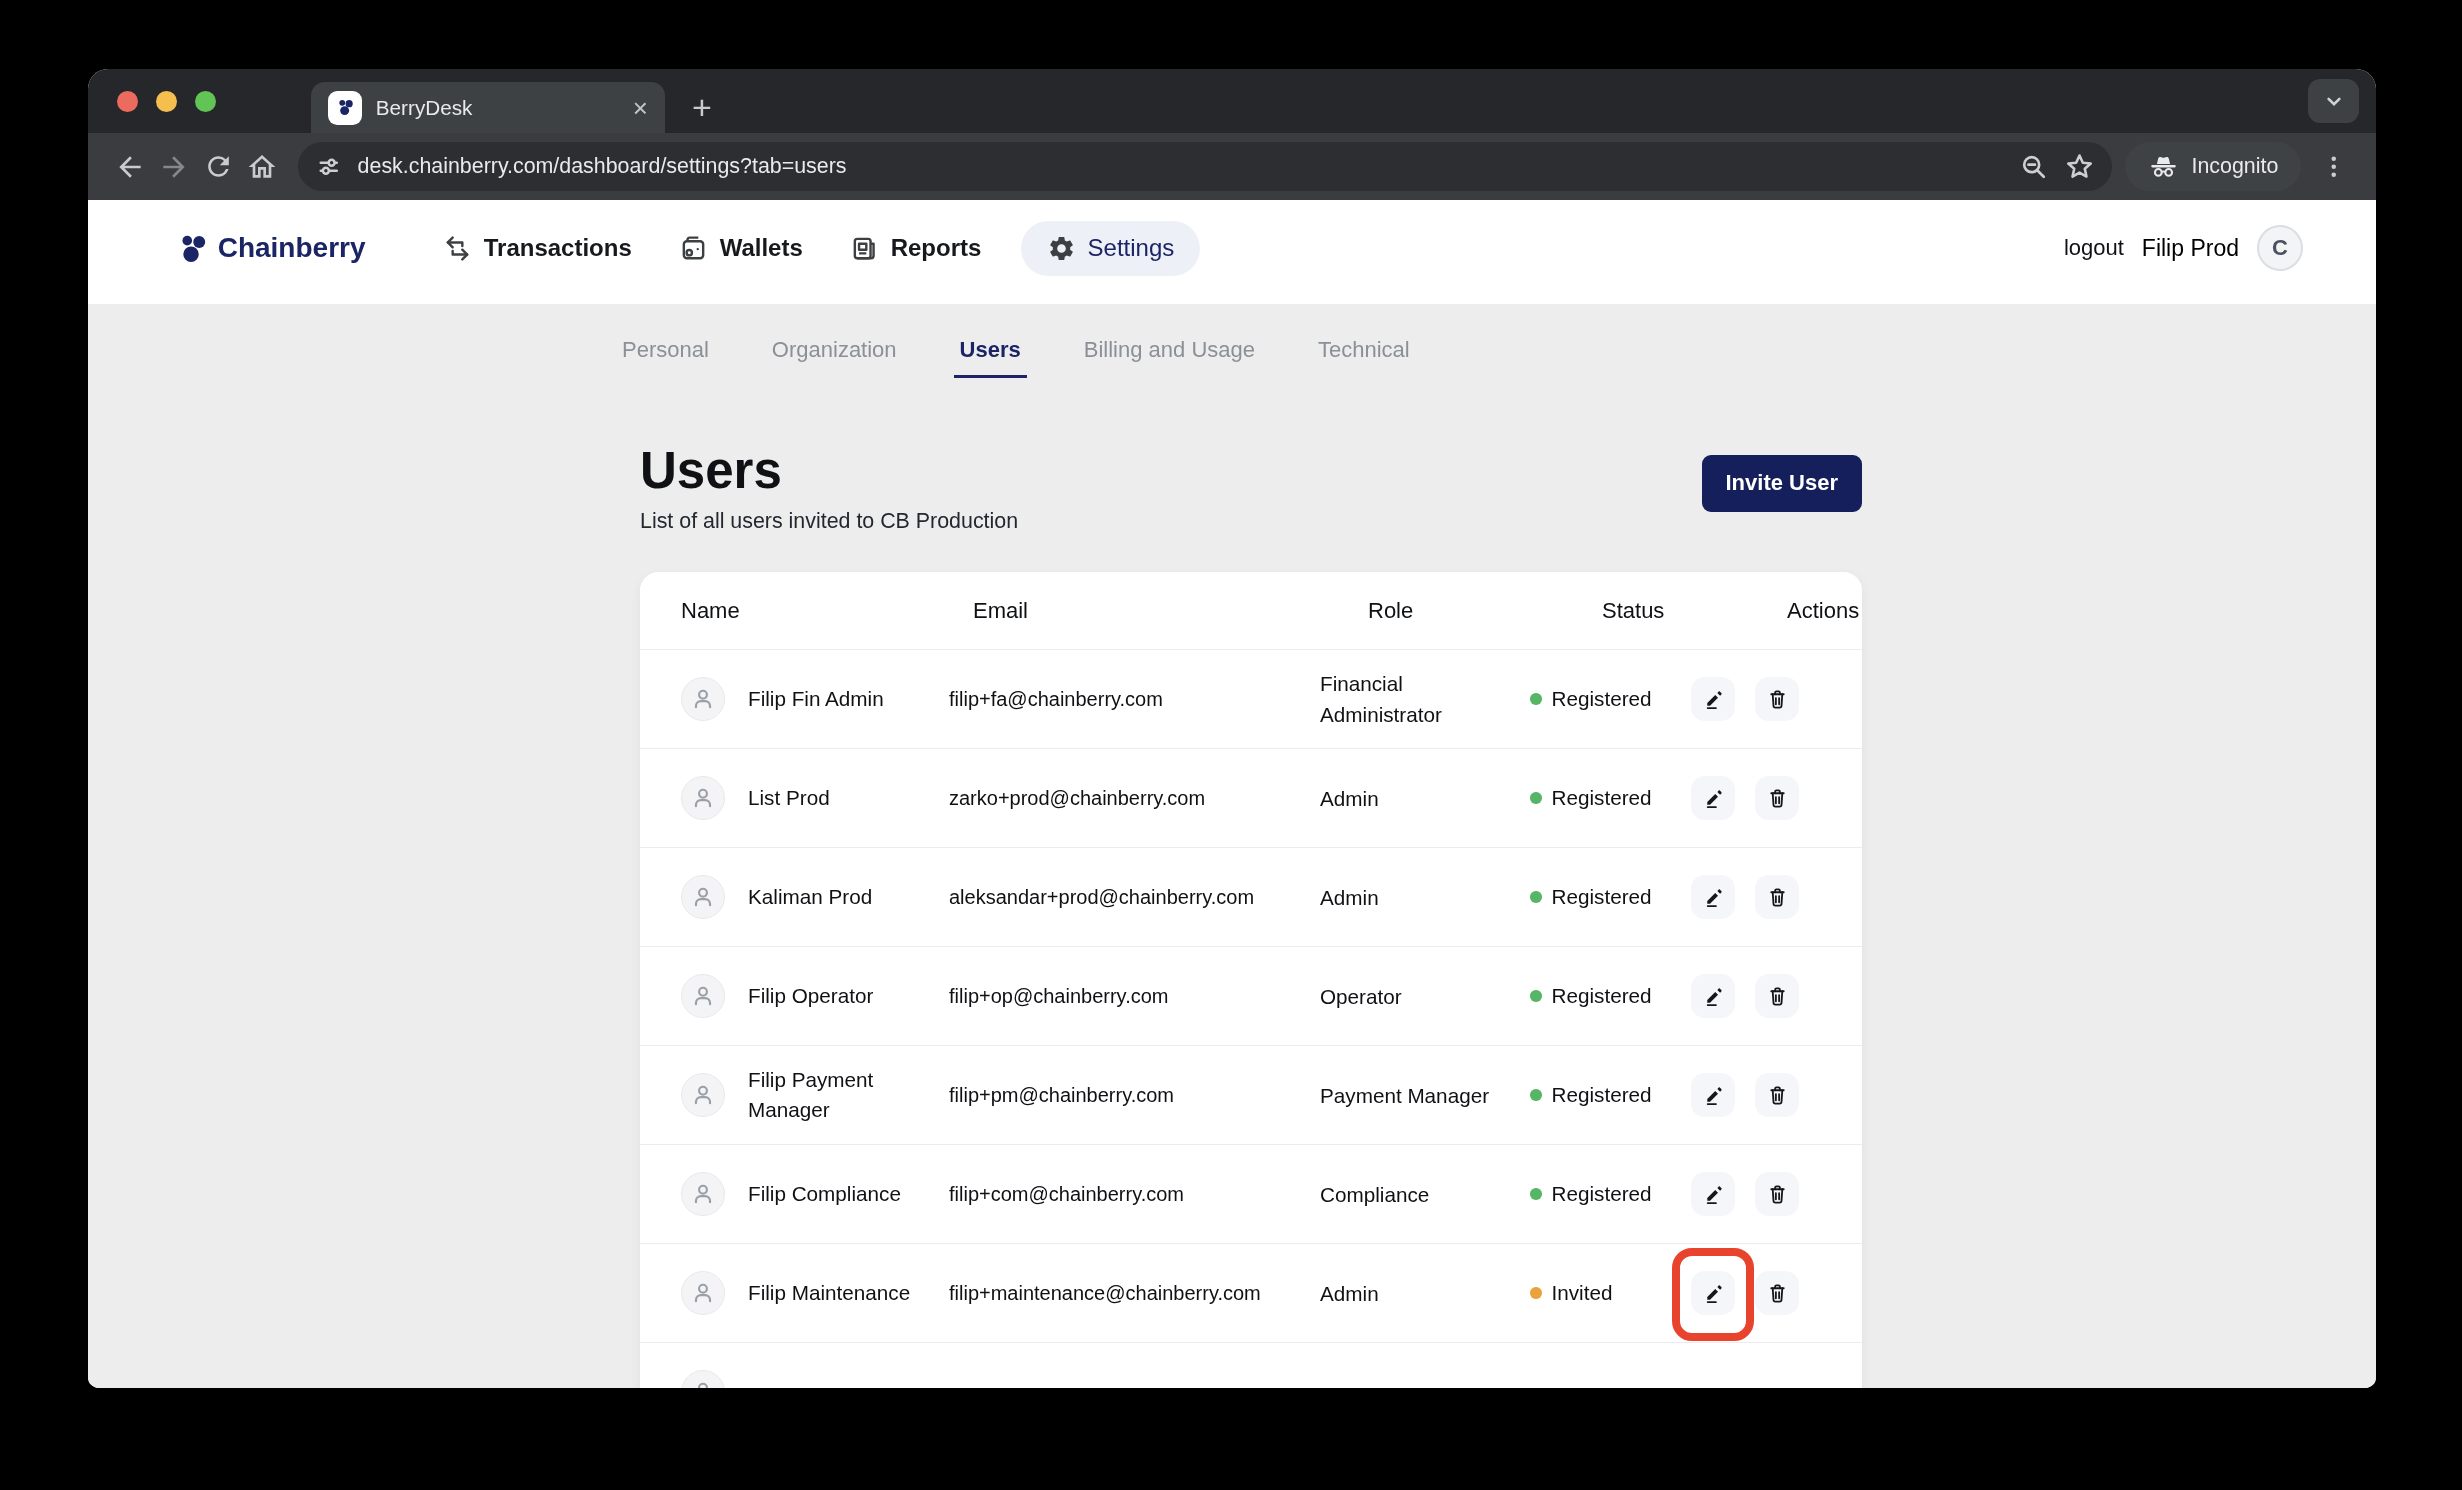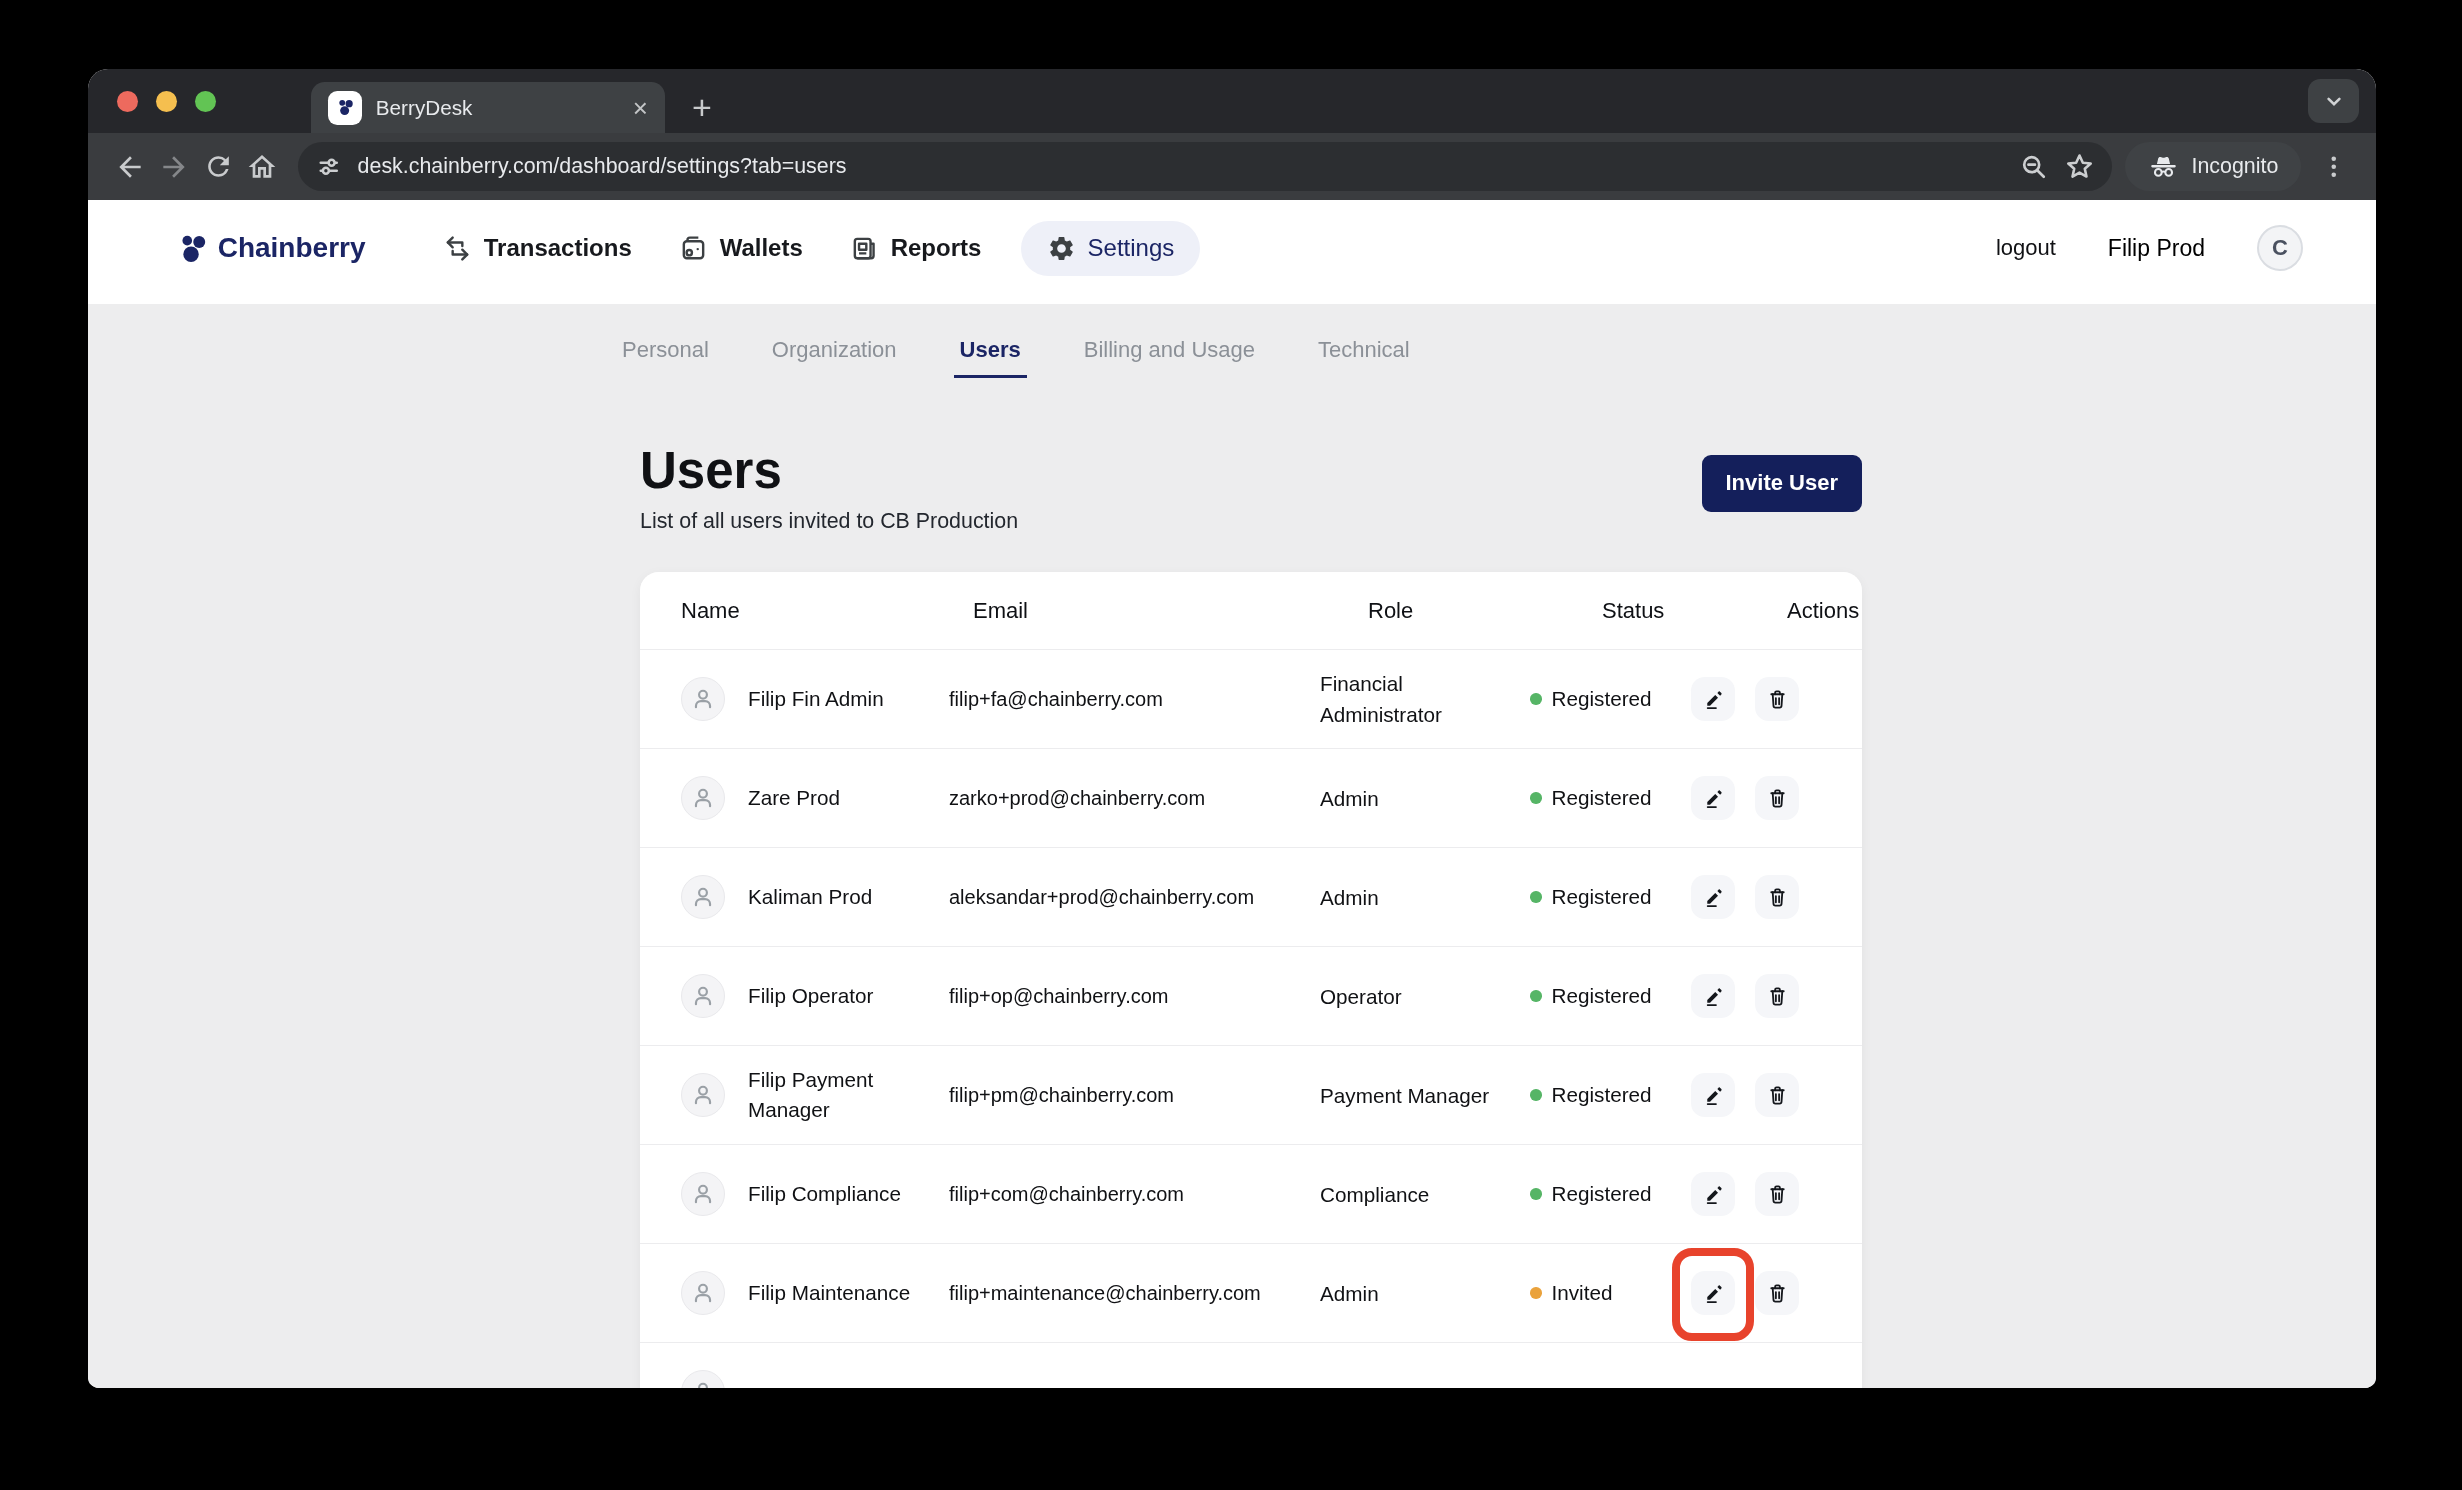--- a/index.html
+++ b/index.html
@@ -46,21 +46,21 @@
   }
   .kebab{margin-left:10.7px;}
   
   .page{flex:1;background:#ededee;overflow:hidden;display:flex;flex-direction:column;}
   .app-header{height:96px;background:#fff;display:flex;align-items:center;padding:0 73px 8px 87px;flex:none;}
   .brand{display:flex;align-items:center;gap:7.7px;color:#1b2565;font-size:28px;font-weight:bold;}
   .nav{display:flex;align-items:center;gap:32px;margin-left:70px;}
   .nav-item{display:flex;align-items:center;gap:11.5px;font-size:24px;color:#17191d;padding:13px 7.7px;background:none;border:none;font-weight:bold;}
   .nav-item .nico{color:#3c4043;display:flex;}
   .nav-item.active{background:#eef0f8;border-radius:764px;padding:13px 26px;color:#1b2565;font-weight:500;}
-  .hdr-right{margin-left:auto;display:flex;align-items:center;gap:52px;}
+  .hdr-right{margin-left:auto;display:flex;align-items:center;gap:18px;}
   .logout{font-size:22px;color:#101114;background:none;border:none;padding:0;}
   .username{font-size:23px;color:#000000;}
   .avatar-chip{width:46px;height:46px;border-radius:50%;background:#f3f4f6;border:2.3px solid #dadde2;
     display:flex;align-items:center;justify-content:center;font-size:22px;font-weight:600;color:#4a5160;box-sizing:border-box;}
   
   .tabs-row{display:flex;gap:51px;margin:32px 0 0 528px;flex:none;}
   .stab{font-size:22px;color:#8b9097;padding-bottom:11.5px;background:none;border:none;border-bottom:3.8px solid transparent;}
   .stab.active{color:#1b2565;font-weight:700;border-bottom-color:#1b2565;}
   
   .content{width:1222px;margin-left:552px;flex:none;}
@@ -315,21 +315,21 @@
   </div>
 
   <div class="trow">
     <div class="name-cell">
       <span class="avatar">
         <svg width="26" height="26" viewBox="0 0 24 24" fill="none" stroke="currentColor" stroke-width="2" stroke-linecap="round">
           <circle cx="12" cy="8" r="3.6"></circle>
                     <path d="M5.5 19.5v-1a4.5 4.5 0 014.5-4.5h4a4.5 4.5 0 014.5 4.5v1"></path>
         </svg>
       </span>
-      <span class="name-text">Zare Prod</span>
+      <span class="name-text">List Prod</span>
     </div>
     <div class="email-cell">zarko+prod@chainberry.com</div>
     <div class="role-cell">Admin</div>
     <div class="status-cell">
       <span class="dot" style="background: rgb(86, 181, 102);"></span>
       <span class="status-text">Registered</span>
     </div>
     <div class="actions-cell">
       <span class="btn-wrap">
 

